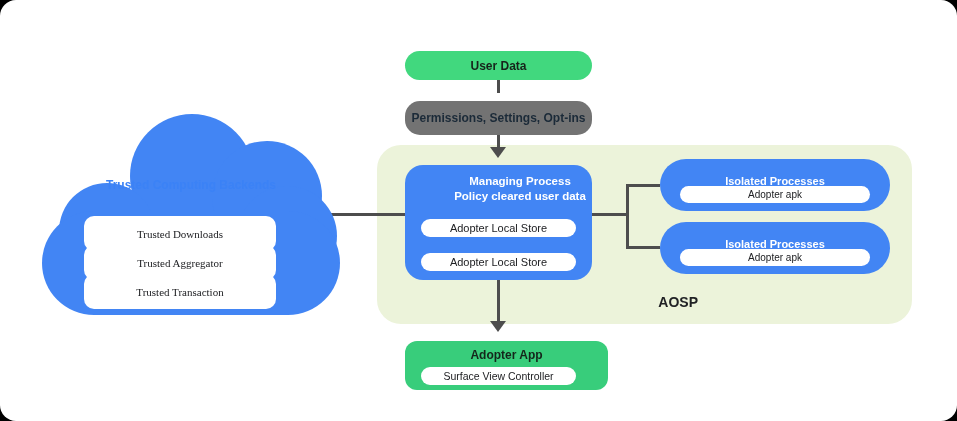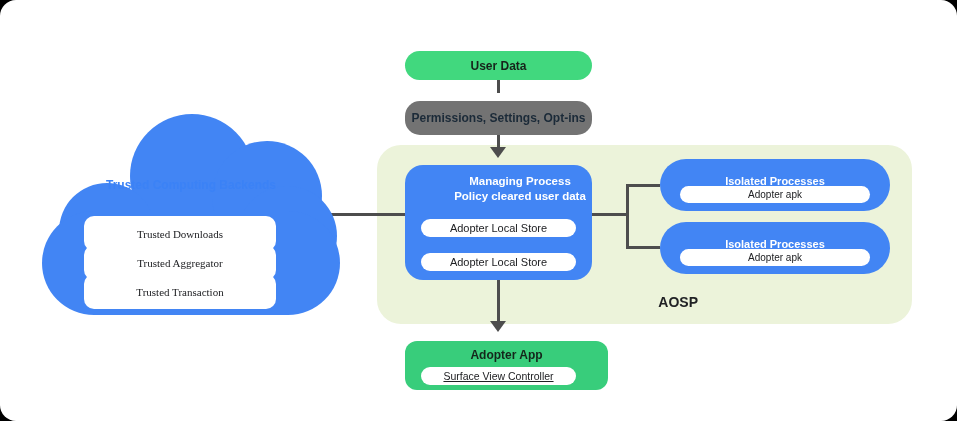--- a/index.html
+++ b/index.html
@@ -65,21 +65,21 @@
   .isolated .pill{left:20px;top:27px;width:190px;height:17px;border-radius:9px;font-size:10px;}
   
   .adopter-app{
     left:405px;top:333px;width:187px;height:49px;
     background:#38cd7b;border-radius:12px;padding-left:16px;
   }
   .adopter-app .title{
     position:absolute;left:0;right:0;top:7px;text-align:center;
     font-weight:700;font-size:12px;color:#14261b;
   }
-  .adopter-app .pill{left:16px;top:26px;width:155px;height:18px;border-radius:9px;font-size:10.5px;text-decoration:underline;}
+  .adopter-app .pill{left:16px;top:26px;width:155px;height:18px;border-radius:9px;font-size:10.5px;}
   
   .cloud{position:absolute;left:42px;top:116px;width:298px;height:202px;}
   .cloud .lobe{position:absolute;background:#4285f4;border-radius:50%;}
   .cloud .lobe.a{left:88px;top:-2px;width:124px;height:124px;}
   .cloud .lobe.b{left:170px;top:25px;width:110px;height:110px;}
   .cloud .lobe.c{left:17px;top:67px;width:96px;height:96px;}
   .cloud .lobe.d{left:195px;top:70px;width:100px;height:100px;}
   .cloud .base{position:absolute;left:0;top:95px;width:298px;height:104px;background:#4285f4;border-radius:52px;}
   .cloud .title{
     position:absolute;left:0;right:0;top:62px;text-align:center;

